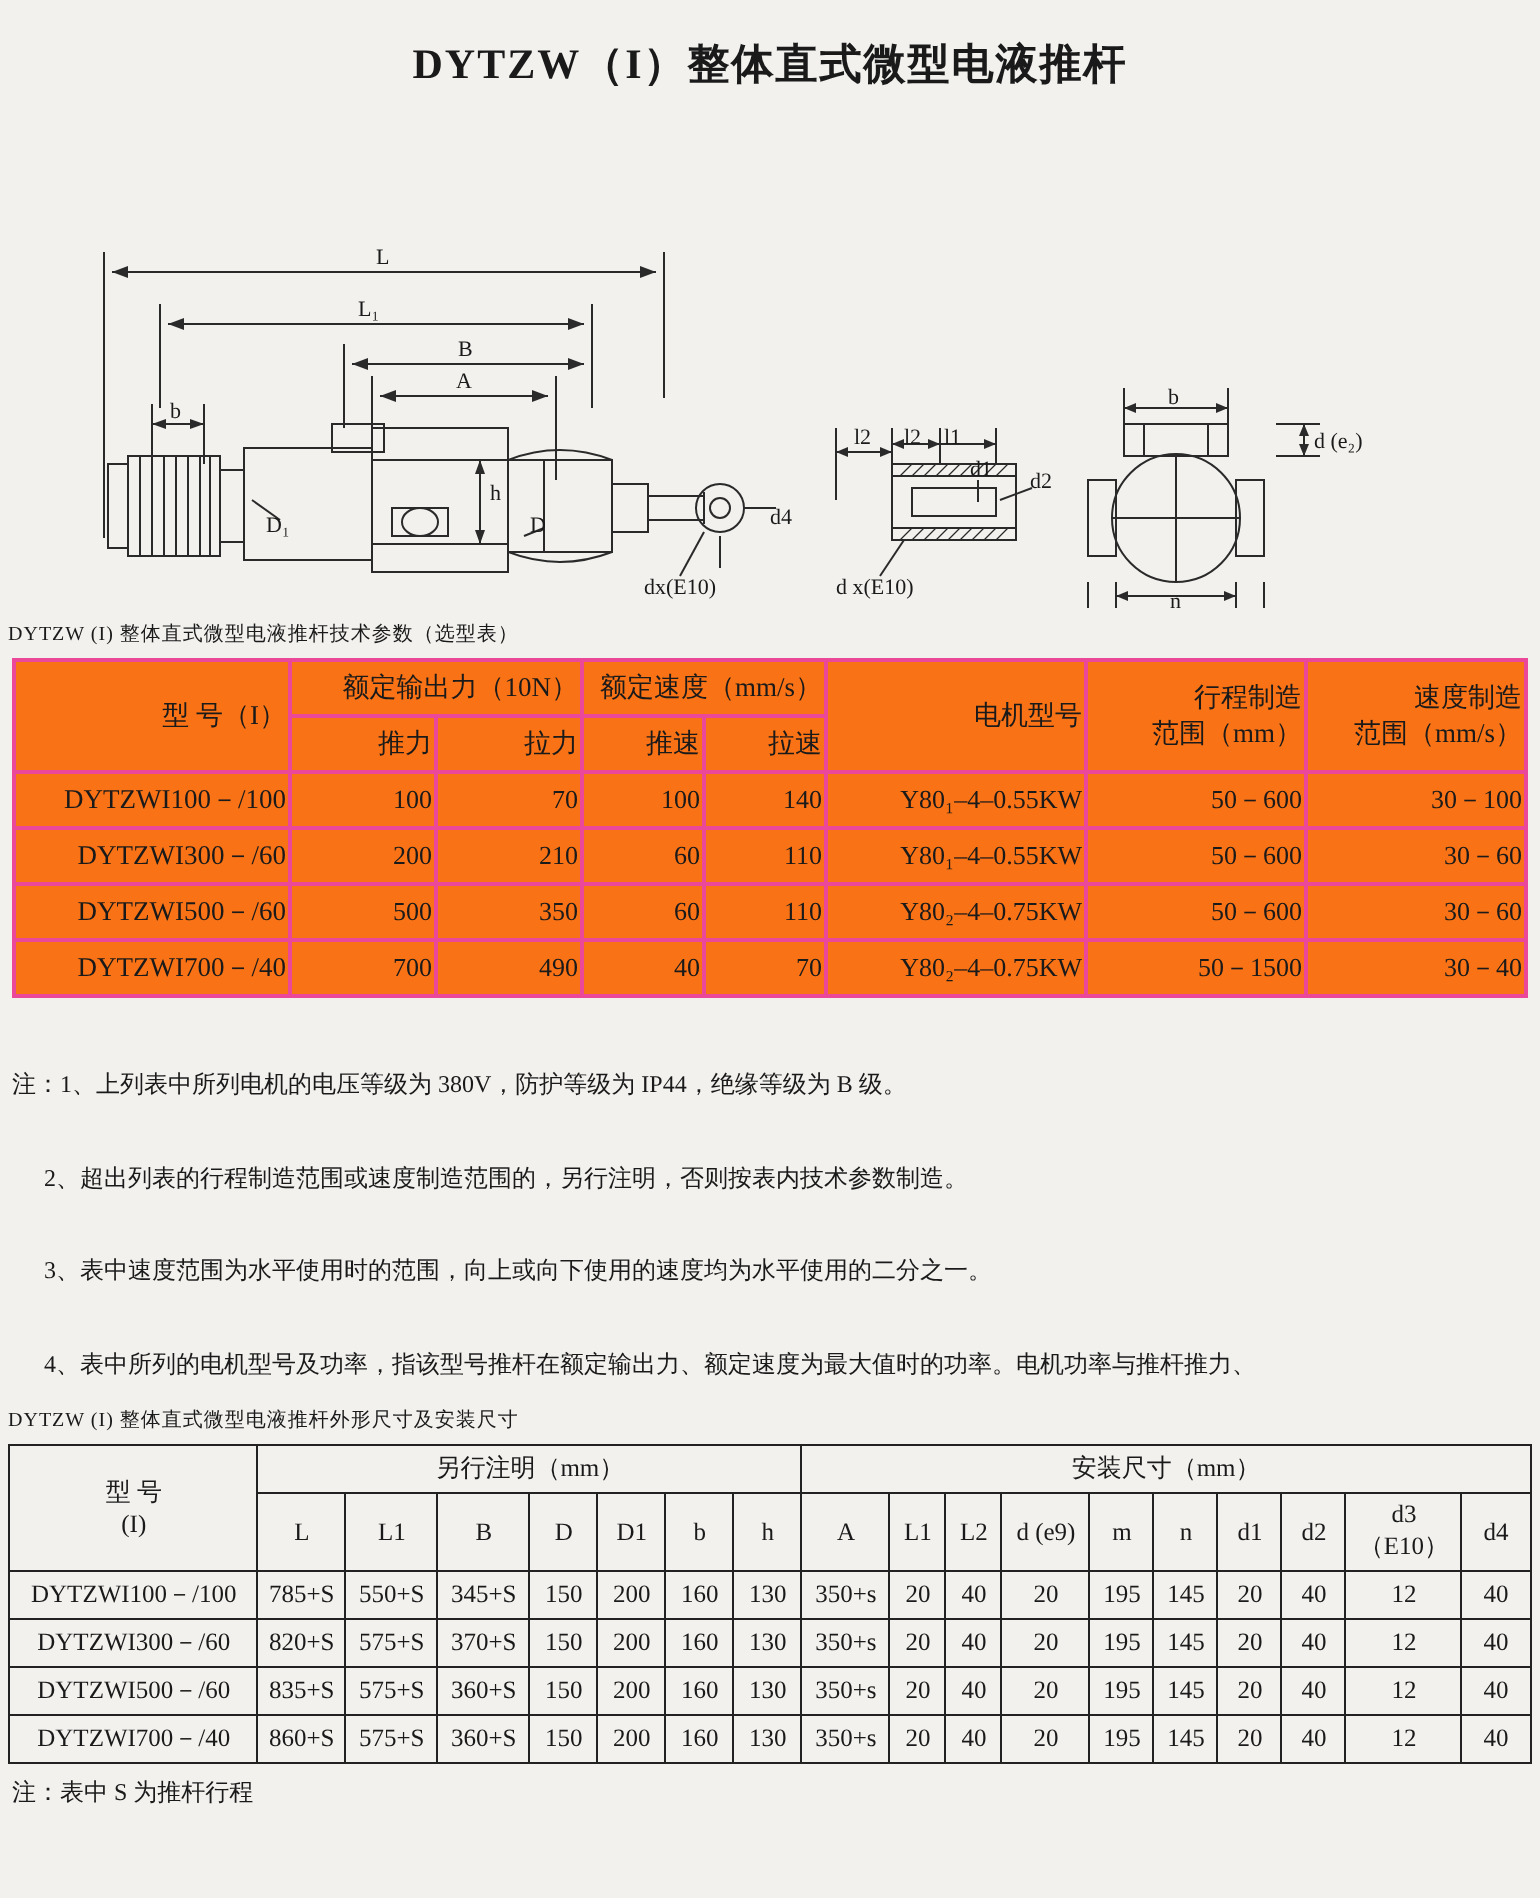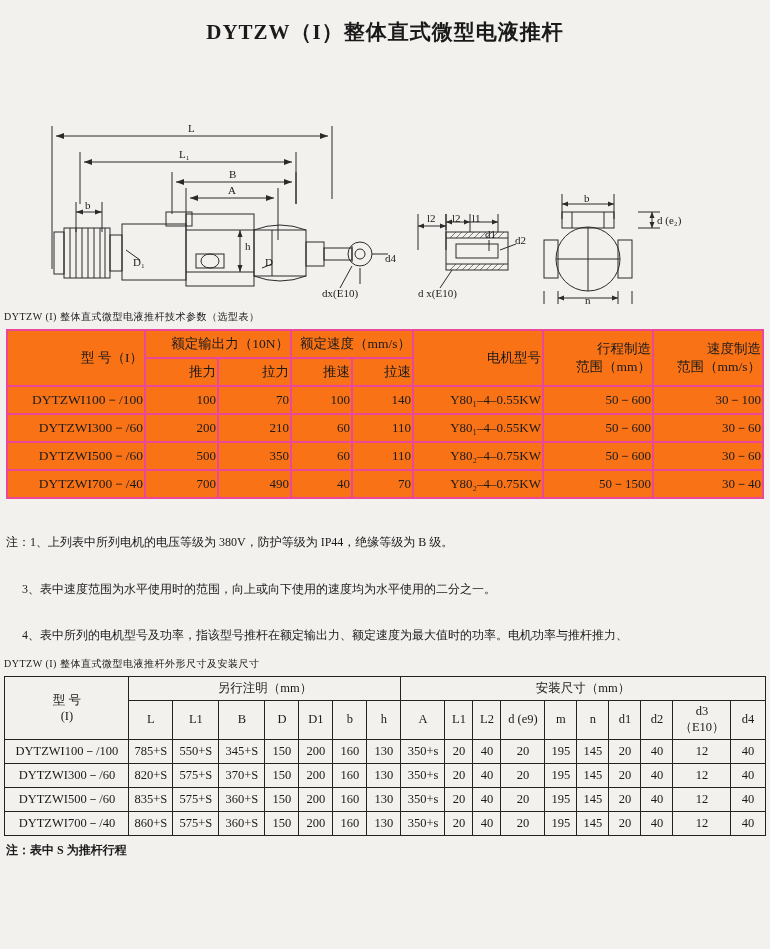--- a/index.html
+++ b/index.html
@@ -92,21 +92,20 @@
     font-weight: normal;
     background: #f2f1ee;
   }
   table.dim td.model {
     font-size: 12.5px;
     white-space: nowrap;
   }
   .note2 {
     font-size: 12px;
     padding: 6px 6px 0 6px;
-    font-weight: bold;
   }
 </style>
 </head>
 <body>
 
 <div class="page">
 
   <div class="title">DYTZW（I）整体直式微型电液推杆</div>
 
   <div class="drawing">
@@ -368,20 +367,21 @@
         <td>70</td>
         <td>Y80₂–4–0.75KW</td>
         <td>50－1500</td>
         <td>30－40</td>
       </tr>
     </tbody>
   </table>
 
   <div class="notes">
     <div>注：1、上列表中所列电机的电压等级为 380V，防护等级为 IP44，绝缘等级为 B 级。</div>
+    <div class="indent">2、超出列表的行程制造范围或速度制造范围的，另行注明，否则按表内技术参数制造。</div>
     <div class="indent">3、表中速度范围为水平使用时的范围，向上或向下使用的速度均为水平使用的二分之一。</div>
     <div class="indent">4、表中所列的电机型号及功率，指该型号推杆在额定输出力、额定速度为最大值时的功率。电机功率与推杆推力、</div>
   </div>
 
   <div class="section-caption" style="padding-top:10px">DYTZW (I) 整体直式微型电液推杆外形尺寸及安装尺寸</div>
 
   <table class="dim">
     <colgroup>
       <col style="width:124px">
       <col style="width:44px">

